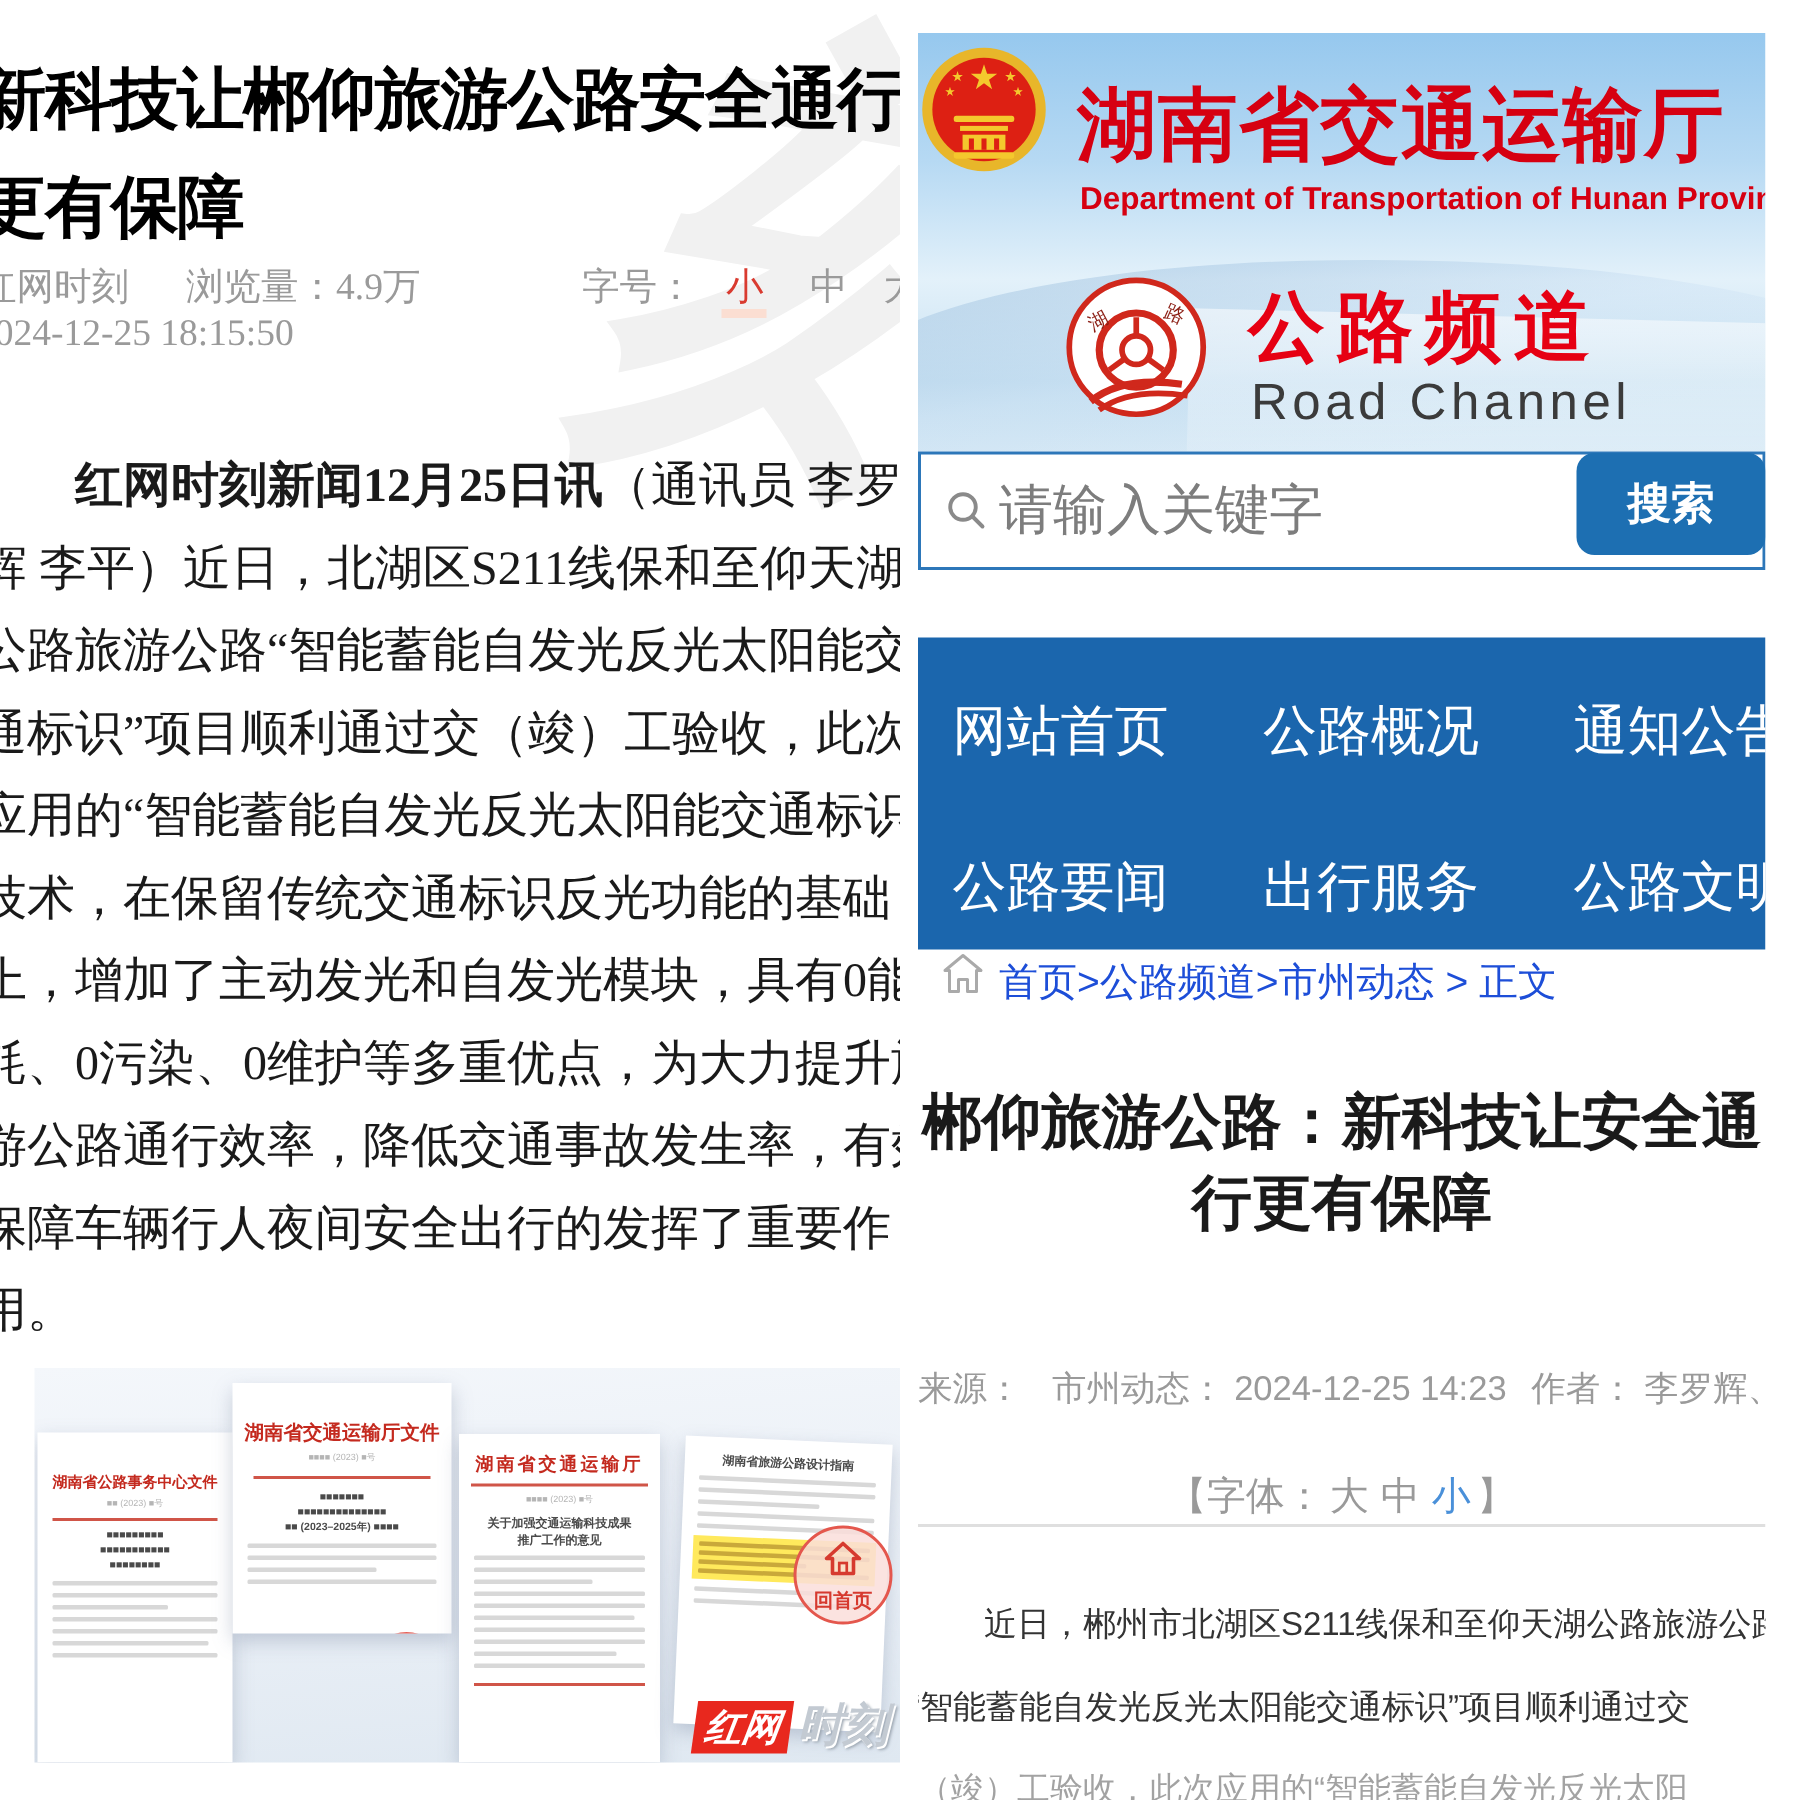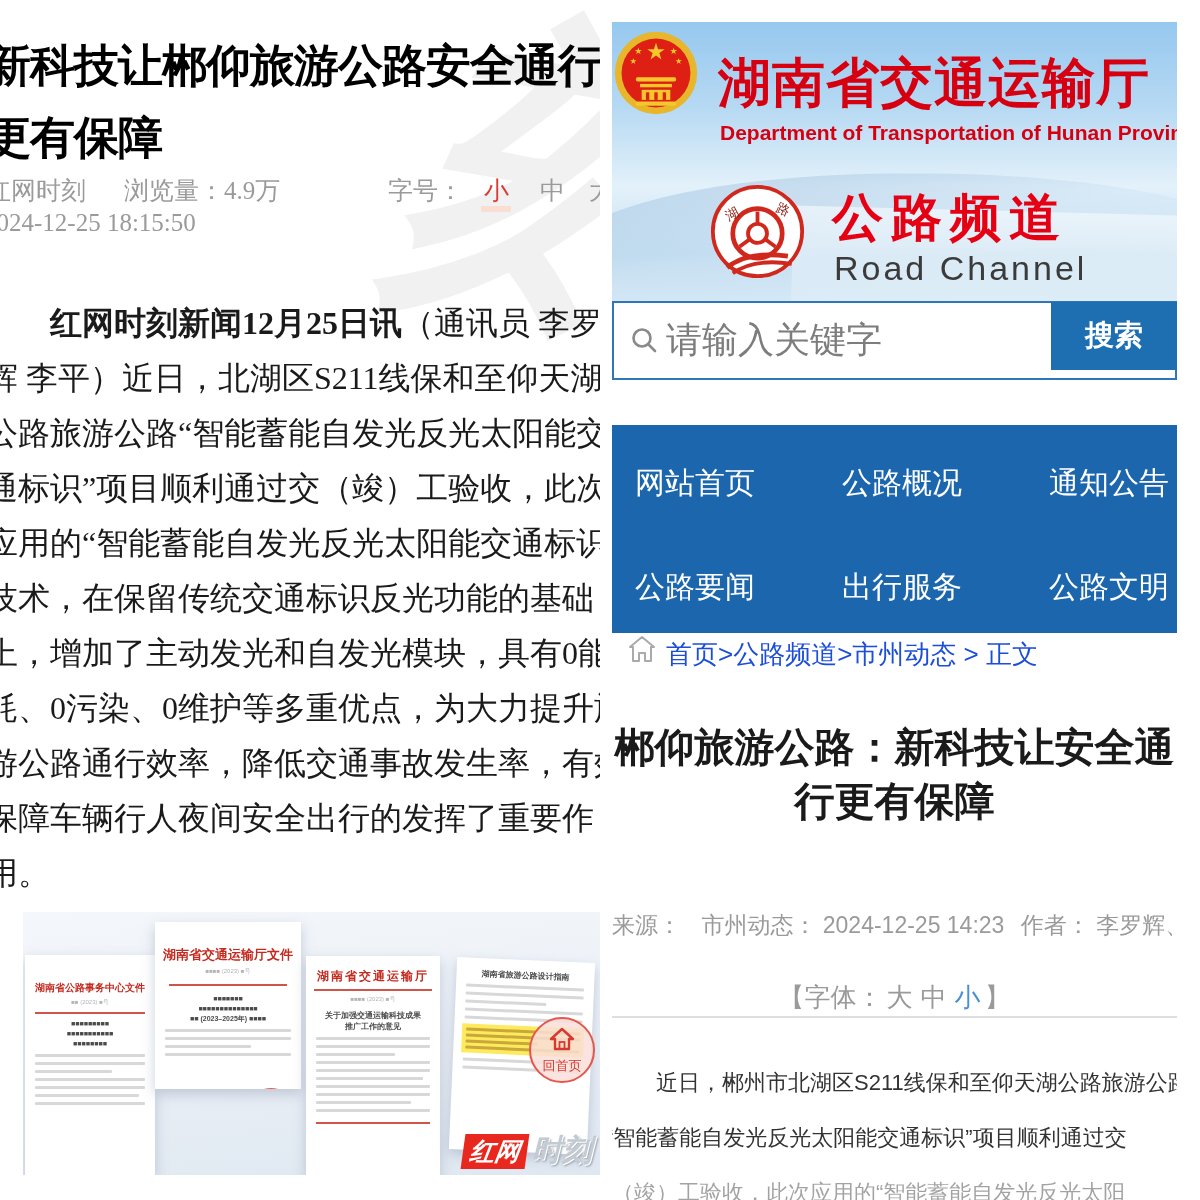--- a/index.html
+++ b/index.html
@@ -33,21 +33,21 @@
   #doc2::before { content:''; position:absolute; left:0; top:0; width:0; }
   .spine-right { position:absolute; right:-8px; top:4px; width:8px; height:100%;
     background:linear-gradient(90deg,#9ab4e8,#5577c9); }
   .hl-box { background:#ffe95c; margin:4px 8px; padding:1px 0; }
   .hl-box .tline { background:#c9a califa83a; }
   .hl-box .tline { background:#c9a83a; margin:3px 4px; }
   #seal { position:absolute; left:92px; top:166px; width:48px; height:48px; border:2px solid #e0392e;
     border-radius:50%; opacity:.8; color:#e0392e; font-size:20px; text-align:center; line-height:46px; }
   #home-btn { position:absolute; left:506px; top:105px; width:66px; height:66px; border-radius:50%;
     background:rgba(250,222,218,.85); border:2px solid #e4574d; text-align:center; }
-  #home-btn .hb-label { color:#d63a2f; font-size:13px; font-weight:normal; margin-top:2px; }
+  #home-btn .hb-label { color:#d63a2f; font-size:13px; font-weight:bold; margin-top:2px; }
   #rednet-logo { position:absolute; left:440px; top:218px; white-space:nowrap; }
   .rn1 { display:inline-block; background:#e8281e; color:#fff; font-weight:bold; font-style:italic;
     font-size:25px; padding:1px 7px; transform:skewX(-8deg); }
   .rn2 { display:inline-block; color:#c3cad2; font-weight:bold; font-style:italic; font-size:30px;
     margin-left:5px; text-shadow:1px 1px 0 #fff, 2px 2px 2px #9aa4af; }
 
   
   #right-page { position:absolute; left:612px; top:0; width:565px; height:1200px; overflow:hidden; background:#fff; }
   #banner { position:absolute; left:0; top:22px; width:565px; height:283px; overflow:hidden;
     background:linear-gradient(180deg,#96c8ee 0%,#b6d9f3 30%,#e3f1fa 58%,#c9e2f2 82%,#d8eaf6 100%); }
@@ -66,24 +66,24 @@
   #chan-cn { position:absolute; left:220px; top:162px; font-size:51px; font-weight:bold;
     color:#e60013; letter-spacing:8px; white-space:nowrap; }
   #chan-en { position:absolute; left:222px; top:227px; font-size:34px; color:#3b3b3b;
     letter-spacing:3px; white-space:nowrap; }
   #search-bar { position:absolute; left:0; top:301px; width:565px; height:79px;
     background:#fff; border:2px solid #2d77b9; }
   #search-input { position:absolute; left:52px; top:4px; width:340px; height:65px; border:none;
     outline:none; font-size:36px; color:#333; font-family:"Liberation Sans",sans-serif; }
   #search-input::placeholder { color:#7d7d7d; opacity:1; }
   #search-btn { position:absolute; right:-2px; top:-1px; width:126px; height:68px; background:#1d6fb2;
-    border:none; border-radius:0; color:#fff; font-size:29px; font-weight:bold; cursor:pointer;
+    border:none; border-radius:12px; color:#fff; font-size:29px; font-weight:bold; cursor:pointer;
     font-family:"Liberation Sans",sans-serif; }
   #main-nav { position:absolute; left:0; top:425px; width:565px; height:208px; background:#1b66ad; }
-  .nav-item { position:absolute; color:#fff; font-size:30px; text-decoration:none; white-space:nowrap; cursor:pointer; }
+  .nav-item { position:absolute; color:#fff; font-size:36px; text-decoration:none; white-space:nowrap; cursor:pointer; }
   #crumb { position:absolute; left:0; top:632px; width:565px; height:40px; }
   #crumb-text { position:absolute; left:54px; top:5px; font-size:26px; color:#1d4ed8; white-space:nowrap; cursor:pointer; }
   .r-title { position:absolute; left:0; width:565px; text-align:center; font-size:40px; font-weight:bold;
     color:#1a1a1a; white-space:nowrap; }
   #r-meta { position:absolute; left:0; top:910px; width:565px; text-align:center; font-size:23px;
     color:#9a9a9a; white-space:nowrap; }
   #r-fontline { position:absolute; left:0; top:980px; width:565px; text-align:center; font-size:26px;
     color:#9a9a9a; white-space:nowrap;font-family:Liberation Mono, monospace; }
   #r-fontline .fsz { margin:0 4px; cursor:pointer; }
   #fsz-small { color:#4a90d9; }

